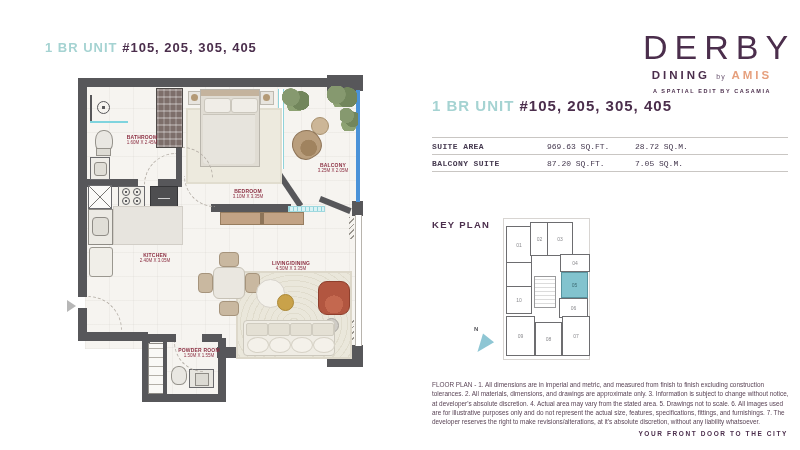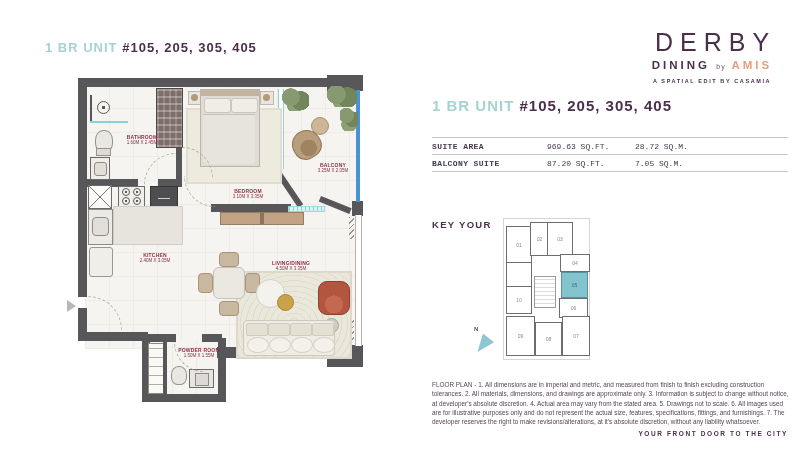--- a/index.html
+++ b/index.html
@@ -9,21 +9,21 @@
 
   
   .unit-title{white-space:nowrap;letter-spacing:1px;font-weight:600;}
   .unit-title .teal{color:#a5d3d2;}
   .unit-title .plum{color:#4b2e4c;}
   .title-left{left:45px;top:40px;font-size:13px;}
   .title-right{left:432px;top:97px;font-size:15px;}
 
   
   .logo{left:636px;top:28px;width:152px;text-align:center;color:#4b2e4c;}
-  .logo .derby{font-size:25px;letter-spacing:7px;font-weight:500;text-indent:7px;text-align:center;}
+  .logo .derby{font-size:34px;letter-spacing:7px;font-weight:500;text-indent:7px;text-align:center;}
   .logo .heights{font-size:11.5px;letter-spacing:3px;font-weight:600;margin-top:2px;}
   .logo .by{font-size:7px;letter-spacing:1px;font-weight:400;color:#6b5570;}
   .logo .amis{color:#e6a07e;margin-top:42px;}
   .logo .tagline{font-size:5.5px;letter-spacing:1.6px;font-weight:700;margin-top:7px;}
 
   
   .area-table{left:432px;top:137px;width:356px;color:#463a50;font-family:Liberation Mono, monospace;}
   .arow{display:grid;grid-template-columns:115px 88px 1fr;align-items:center;height:16px;
         border-bottom:1px solid #c9c6c3;font-size:8px;}
   .arow:first-child{border-top:1px solid #c9c6c3;}
@@ -306,21 +306,21 @@
       <span>969.63 SQ.FT.</span>
       <span>28.72 SQ.M.</span>
     </div>
     <div class="arow">
       <span class="lbl">BALCONY SUITE</span>
       <span>87.20 SQ.FT.</span>
       <span>7.05 SQ.M.</span>
     </div>
   </div>
 
-  <div class="abs keyplan-heading">KEY YOUR</div>
+  <div class="abs keyplan-heading">KEY PLAN</div>
   <div class="abs keyplan">
     <div class="abs kp-outline"></div>
     <div class="abs kp-unit" style="left:38px;top:10px;width:24px;height:36px;">01</div>
     <div class="abs kp-unit" style="left:62px;top:6px;width:17px;height:32px;">02</div>
     <div class="abs kp-unit" style="left:79px;top:6px;width:24px;height:32px;">03</div>
     <div class="abs kp-unit" style="left:92px;top:38px;width:28px;height:16px;">04</div>
     <div class="abs kp-unit hl" style="left:93px;top:56px;width:25px;height:24px;">05</div>
     <div class="abs kp-unit" style="left:38px;top:46px;width:24px;height:24px;"></div>
     <div class="abs kp-unit" style="left:38px;top:70px;width:24px;height:26px;">10</div>
     <div class="abs kp-unit" style="left:91px;top:82px;width:27px;height:18px;">06</div>

